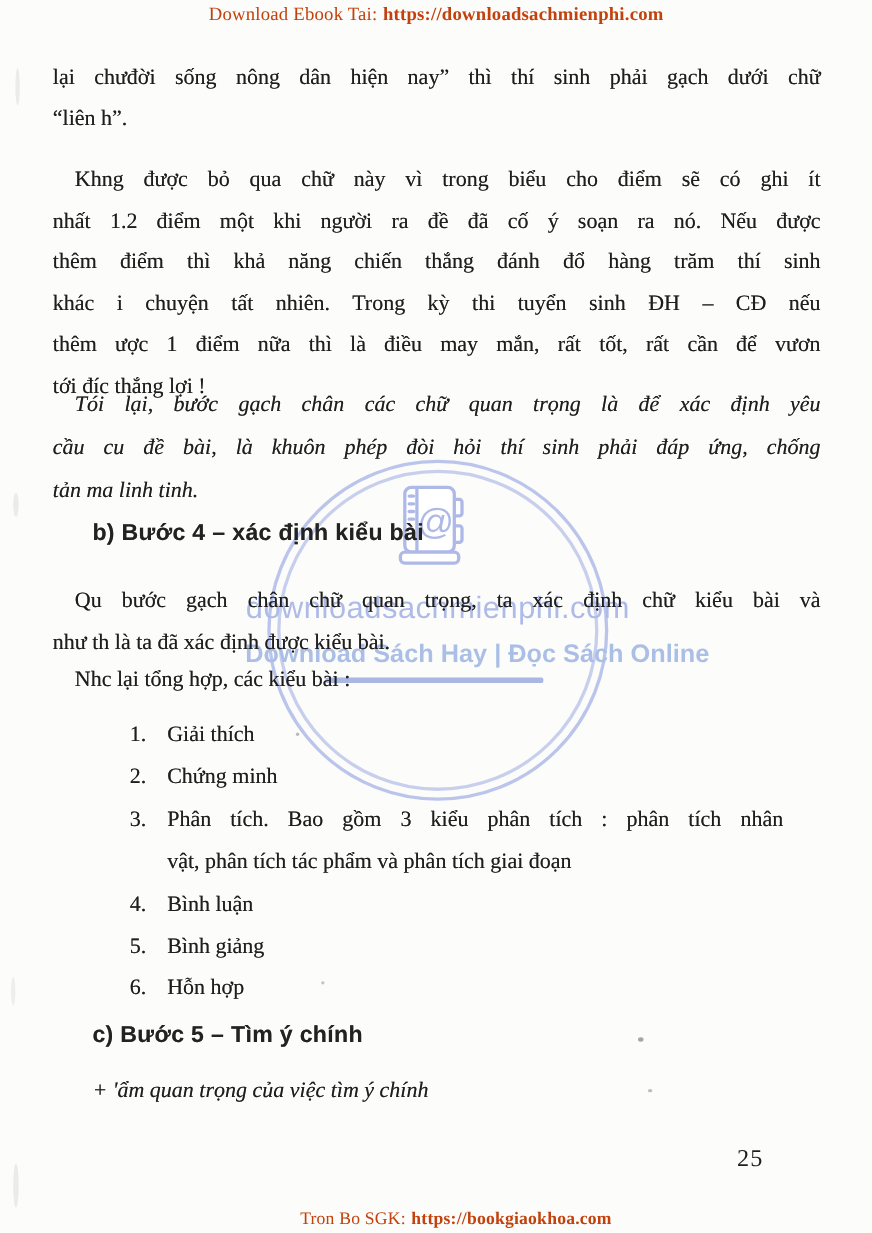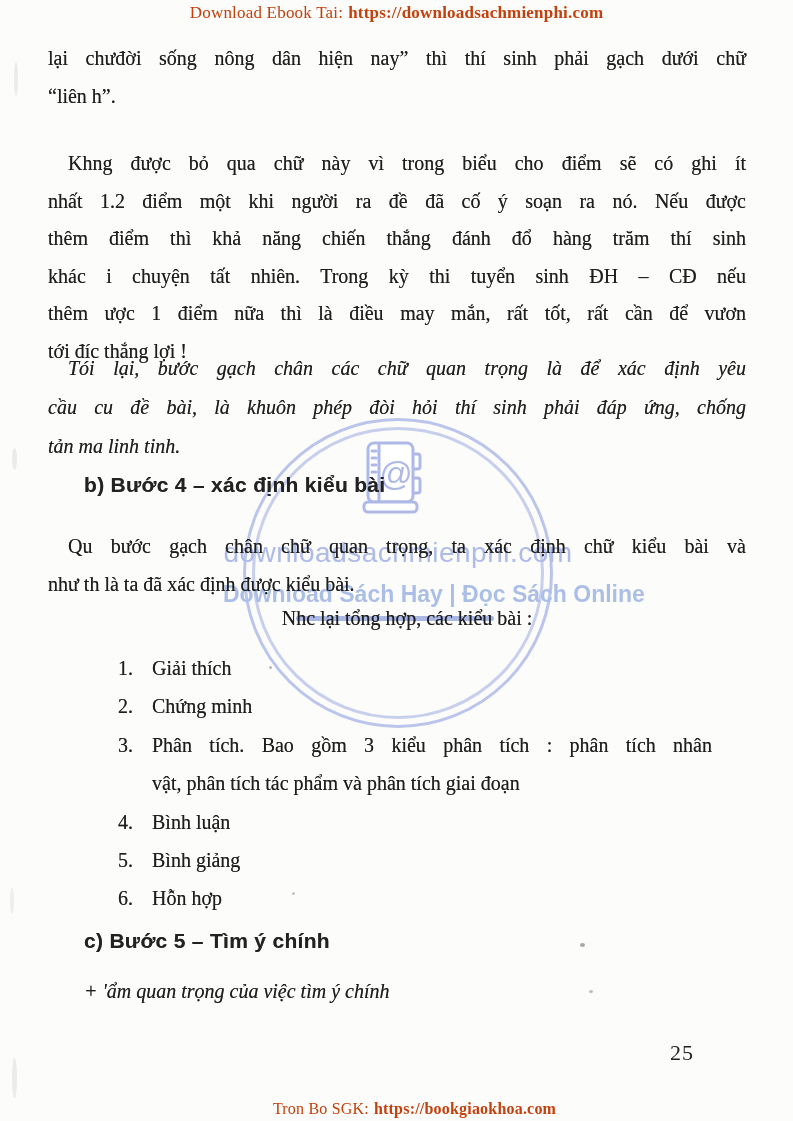--- a/index.html
+++ b/index.html
@@ -42,21 +42,21 @@
   .wm-underline{
     left:296px; top:616px; width:198px; height:5px;
     background:rgba(148,163,220,.78); border-radius:2px;
   }
   
   .blk{position:absolute; z-index:2; left:48px; width:698px;
        font-size:20px; line-height:37.5px;
        text-shadow:0 0 .6px rgba(25,25,25,.65);}
   .line{display:block;}
   .jl{text-align:justify; text-align-last:justify;}
-  .ind{text-indent:20px;text-align:center;}
+  .ind{text-indent:20px;}
   .ital{font-style:italic;}
   .heading{
     position:absolute; z-index:2; left:84px;
     font-family:"Liberation Sans","DejaVu Sans",sans-serif;
     font-weight:bold; font-size:21px; color:#222;
     letter-spacing:.3px; white-space:nowrap;
     text-shadow:0 0 .5px rgba(25,25,25,.5);
   }
   
   .list{position:absolute; z-index:2; left:118px; top:649px; width:594px;
@@ -94,21 +94,21 @@
         <line x1="11" y1="31" x2="15" y2="31"></line>
         <rect x="3" y="61" width="53" height="10" rx="4"></rect>
       </g>
       <text x="35" y="44" font-size="33" fill="#aeb9e8" text-anchor="middle" font-family="sans-serif">@</text>
     </svg>
   </div>
   <div class="wm wm-t1">downloadsachmienphi.com</div>
   <div class="wm wm-t2">Download Sách Hay | Đọc Sách Online</div>
   <div class="wm wm-underline"></div>
 
-  <div class="blk" style="top:40px;">
+  <div class="blk" style="top:52px;">
     <span class="line jl">lại chưđời sống nông dân hiện nay” thì thí sinh phải gạch dưới chữ</span>
     <span class="line">“liên h”.</span>
   </div>
 
   <div class="blk" style="top:145px;">
     <span class="line jl ind">Khng được bỏ qua chữ này vì trong biểu cho điểm sẽ có ghi ít</span>
     <span class="line jl">nhất 1.2 điểm một khi người ra đề đã cố ý soạn ra nó. Nếu được</span>
     <span class="line jl">thêm  điểm thì khả năng chiến thắng đánh đổ hàng trăm thí sinh</span>
     <span class="line jl">khác i chuyện tất nhiên. Trong kỳ thi tuyển sinh ĐH – CĐ nếu</span>
     <span class="line jl">thêm ược 1 điểm nữa thì là điều may mắn, rất tốt, rất cần để vươn</span>

